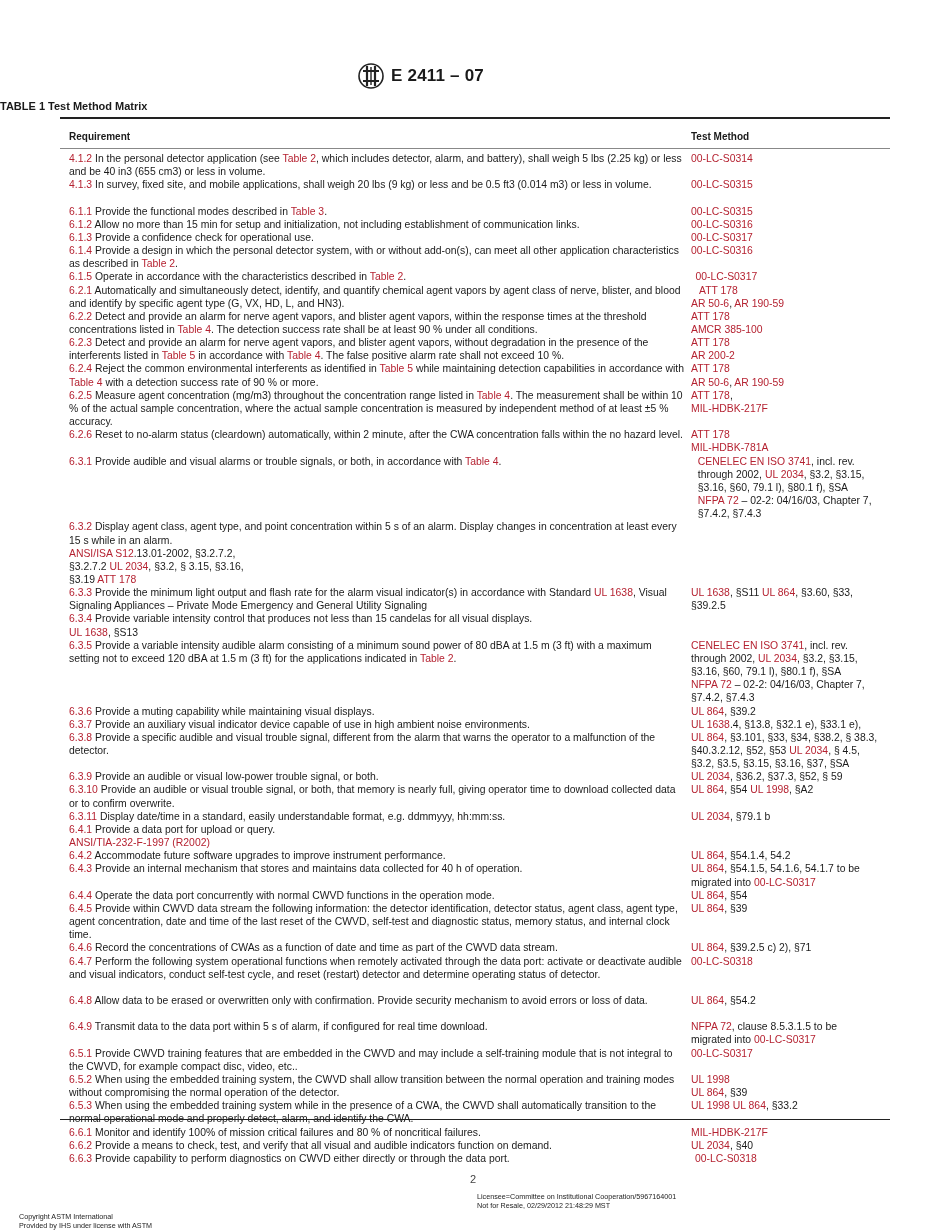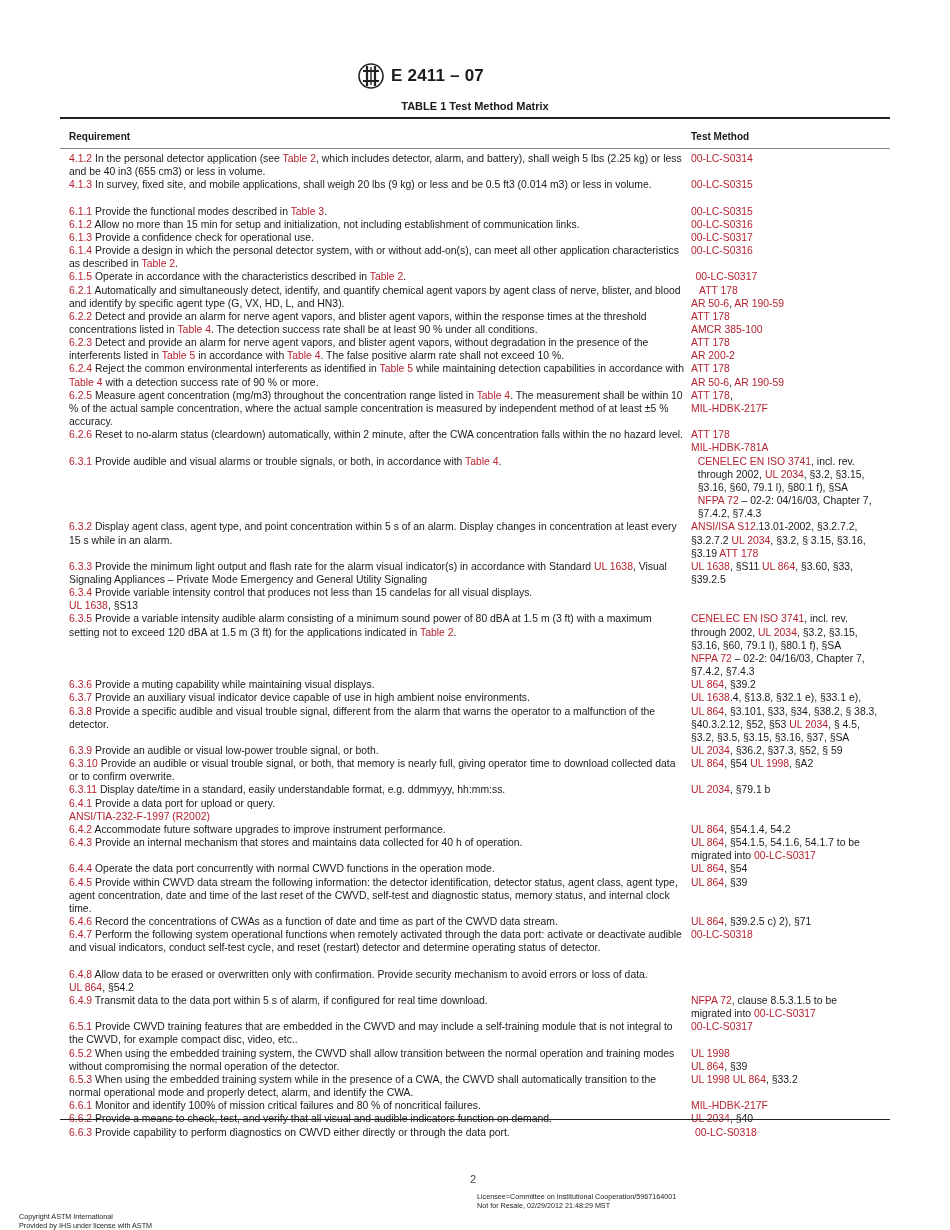--- a/index.html
+++ b/index.html
@@ -2,21 +2,21 @@
 <html><head>
 <meta charset="utf-8">
 <style>
   html, body { margin:0; padding:0; background:#fff; }
   body { width:950px; height:1230px; position:relative; overflow:hidden;
          font-family:"Liberation Sans", sans-serif; color:#1a1a1a; }
   .hdr { position:absolute; top:62px; left:0; width:841px; text-align:center; }
   .hdr-inner { display:inline-flex; align-items:center; gap:6px; }
   .logo { width:28px; height:28px; display:inline-block; }
   .doc-no { font-size:17px; font-weight:bold; letter-spacing:0.2px; }
-  .tbl-title { position:absolute; top:100px; left:0; width:950px; text-align:center;
+  .tbl-title { position:absolute; top:100px; left:0; width:950px; 
                font-size:11px; font-weight:bold; }
   .rule-top { position:absolute; left:60px; top:117px; width:830px; height:2px; background:#222; }
   .col-h { position:absolute; top:131px; font-size:10px; font-weight:bold; }
   .rule-h { position:absolute; left:60px; top:148px; width:830px; height:1px; background:#888; }
   .rule-bot { position:absolute; left:60px; top:1119px; width:830px; height:1px; background:#222; }
   .rows { position:absolute; left:69px; top:152px; width:821px; }
   .row { display:flex; font-size:10.4px; line-height:13.15px; }
   .req { width:622px; padding-right:6px; box-sizing:border-box; }
   .tm { width:199px; }
   .r { color:#b52231; }
@@ -132,21 +132,21 @@
     <div class="row" style="min-height: 65.75px; gap: 28px;">
       <div class="req"><span class="r">6.3.1</span><span> </span><span>Provide audible and visual alarms or trouble signals, or both, in accordance with </span><span class="r">Table 4</span><span>.</span></div>
       <div class="tm">
         <div><span class="r">CENELEC EN ISO 3741</span><span>, incl. rev.</span></div>
         <div><span>through 2002, </span><span class="r">UL 2034</span><span>, §3.2, §3.15,</span></div>
         <div><span>§3.16, §60, 79.1 l), §80.1 f), §SA</span></div>
         <div><span class="r">NFPA 72</span><span> – 02-2: 04/16/03, Chapter 7,</span></div>
         <div><span>§7.4.2, §7.4.3</span></div>
       </div>
     </div>
-    <div class="row" style="min-height: 39.45px;">
+    <div class="row" style="min-height: 39.45px; flex-direction: column;">
       <div class="req"><span class="r">6.3.2</span><span> </span><span>Display agent class, agent type, and point concentration within 5 s of an alarm. Display changes in concentration at least every 15 s while in an alarm.</span></div>
       <div class="tm">
         <div><span class="r">ANSI/ISA S12</span><span>.13.01-2002, §3.2.7.2,</span></div>
         <div><span>§3.2.7.2 </span><span class="r">UL 2034</span><span>, §3.2, § 3.15, §3.16,</span></div>
         <div><span>§3.19 </span><span class="r">ATT 178</span></div>
       </div>
     </div>
     <div class="row" style="min-height: 26.3px;">
       <div class="req"><span class="r">6.3.3</span><span> </span><span>Provide the minimum light output and flash rate for the alarm visual indicator(s) in accordance with Standard </span><span class="r">UL 1638</span><span>, Visual Signaling Appliances – Private Mode Emergency and General Utility Signaling</span></div>
       <div class="tm">
@@ -244,21 +244,21 @@
       <div class="tm">
         <div><span class="r">UL 864</span><span>, §39.2.5 c) 2), §71</span></div>
       </div>
     </div>
     <div class="row" style="min-height: 39.45px;">
       <div class="req"><span class="r">6.4.7</span><span> </span><span>Perform the following system operational functions when remotely activated through the data port: activate or deactivate audible and visual indicators, conduct self-test cycle, and reset (restart) detector and determine operating status of detector.</span></div>
       <div class="tm">
         <div><span class="r">00-LC-S0318</span></div>
       </div>
     </div>
-    <div class="row" style="min-height: 26.3px; flex-direction: column;">
+    <div class="row" style="min-height: 26.3px;">
       <div class="req"><span class="r">6.4.8</span><span> </span><span>Allow data to be erased or overwritten only with confirmation. Provide security mechanism to avoid errors or loss of data.</span></div>
       <div class="tm">
         <div><span class="r">UL 864</span><span>, §54.2</span></div>
       </div>
     </div>
     <div class="row" style="min-height: 26.3px;">
       <div class="req"><span class="r">6.4.9</span><span> </span><span>Transmit data to the data port within 5 s of alarm, if configured for real time download.</span></div>
       <div class="tm">
         <div><span class="r">NFPA 72</span><span>, clause 8.5.3.1.5 to be</span></div>
         <div><span>migrated into </span><span class="r">00-LC-S0317</span></div>

